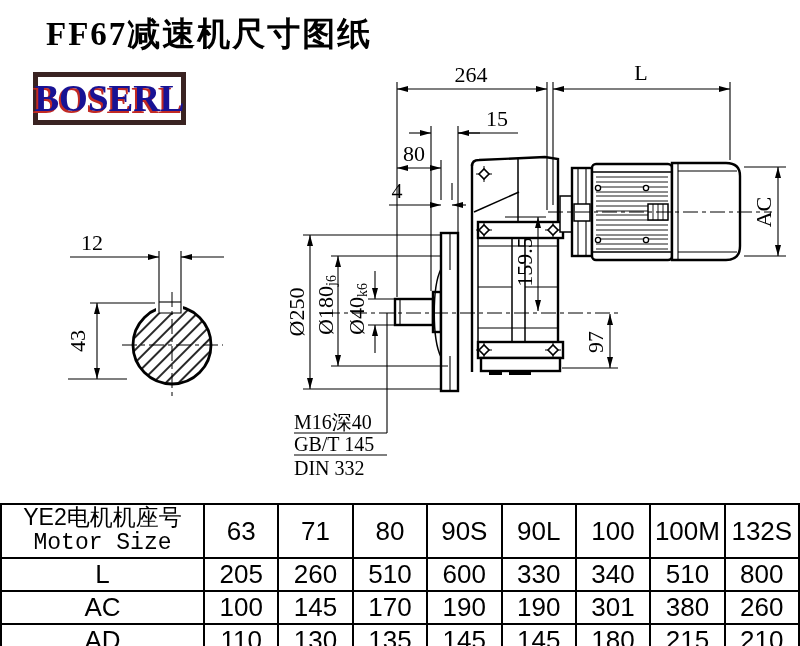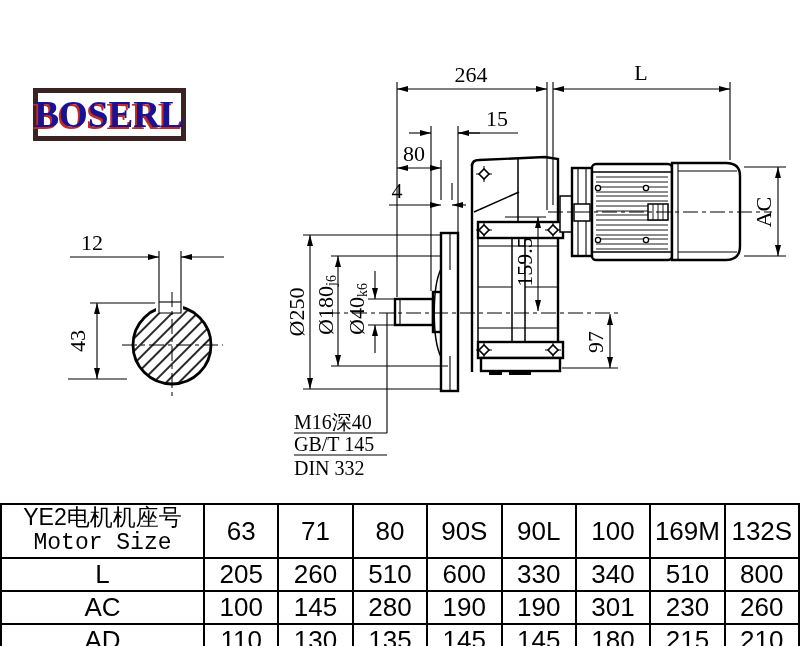--- a/index.html
+++ b/index.html
@@ -2,21 +2,21 @@
 <html><head>
 <meta charset="utf-8">
 <style>
   html,body{margin:0;padding:0;background:#fff;}
   .stage{position:relative;width:800px;height:646px;background:#fff;overflow:hidden;
          font-family:"Liberation Sans","DejaVu Sans",sans-serif;color:#000;}
   
   .title{position:absolute;left:46px;top:12px;font-size:33px;font-weight:bold;
          letter-spacing:2px;font-family:"Liberation Serif","DejaVu Serif",serif;white-space:nowrap;}
   
-  .logo{position:absolute;left:33px;top:88px;width:143px;height:43px;
+  .logo{position:absolute;left:33px;top:72px;width:143px;height:43px;
         border:5px solid #3a2322;background:#fff;display:flex;align-items:center;justify-content:center;}
   .logo span{font-family:"Liberation Serif","DejaVu Serif",serif;font-weight:bold;font-size:37px;
         color:#181294;text-shadow:-2px 2px 0 #c22a24;line-height:1;letter-spacing:0px;}
   
   .drawing{position:absolute;left:0;top:0;}
   .drawing text{font-family:"Liberation Serif","DejaVu Serif",serif;fill:#000;}
   .ol{stroke:#000;fill:none;stroke-width:2.4;}
   .olf{stroke:#000;fill:#fff;stroke-width:2.4;}
   .ol2{stroke:#000;fill:none;stroke-width:1.5;}
   .olf2{stroke:#000;fill:#fff;stroke-width:1.5;}
@@ -35,20 +35,21 @@
   .sizes td.c0{width:201px;}
   .hdr-l1{font-size:23px;line-height:1.1;}
   .hdr-l2{font-size:23px;font-family:Liberation Mono, monospace;line-height:1.15;}
   .rowlab{font-size:24px;}
 </style>
 </head>
 <body>
 
 <div class="stage">
 
+  <div class="title">FF67减速机尺寸图纸</div>
 
   <div class="logo">
     <span>BOSERL</span>
   </div>
 
   <svg class="drawing" width="800" height="503" viewBox="0 0 800 503" xmlns="http://www.w3.org/2000/svg">
     <defs>
       <marker id="ar" markerUnits="userSpaceOnUse" markerWidth="12" markerHeight="8" refX="11" refY="4" orient="auto-start-reverse">
         <path d="M0,1 L11,4 L0,7 Z" fill="#000"></path>
       </marker>
@@ -217,43 +218,43 @@
       <td class="c0">
         <div class="hdr-l1">YE2电机机座号</div>
         <div class="hdr-l2">Motor Size</div>
       </td>
       <td>63</td>
       <td>71</td>
       <td>80</td>
       <td>90S</td>
       <td>90L</td>
       <td>100</td>
-      <td>169M</td>
+      <td>100M</td>
       <td>132S</td>
     </tr>
     <tr class="row">
       <td class="c0 rowlab">L</td>
       <td>205</td>
       <td>260</td>
       <td>510</td>
       <td>600</td>
       <td>330</td>
       <td>340</td>
       <td>510</td>
       <td>800</td>
     </tr>
     <tr class="row">
       <td class="c0 rowlab">AC</td>
       <td>100</td>
       <td>145</td>
-      <td>280</td>
+      <td>170</td>
       <td>190</td>
       <td>190</td>
       <td>301</td>
-      <td>230</td>
+      <td>380</td>
       <td>260</td>
     </tr>
     <tr class="row">
       <td class="c0 rowlab">AD</td>
       <td>110</td>
       <td>130</td>
       <td>135</td>
       <td>145</td>
       <td>145</td>
       <td>180</td>

